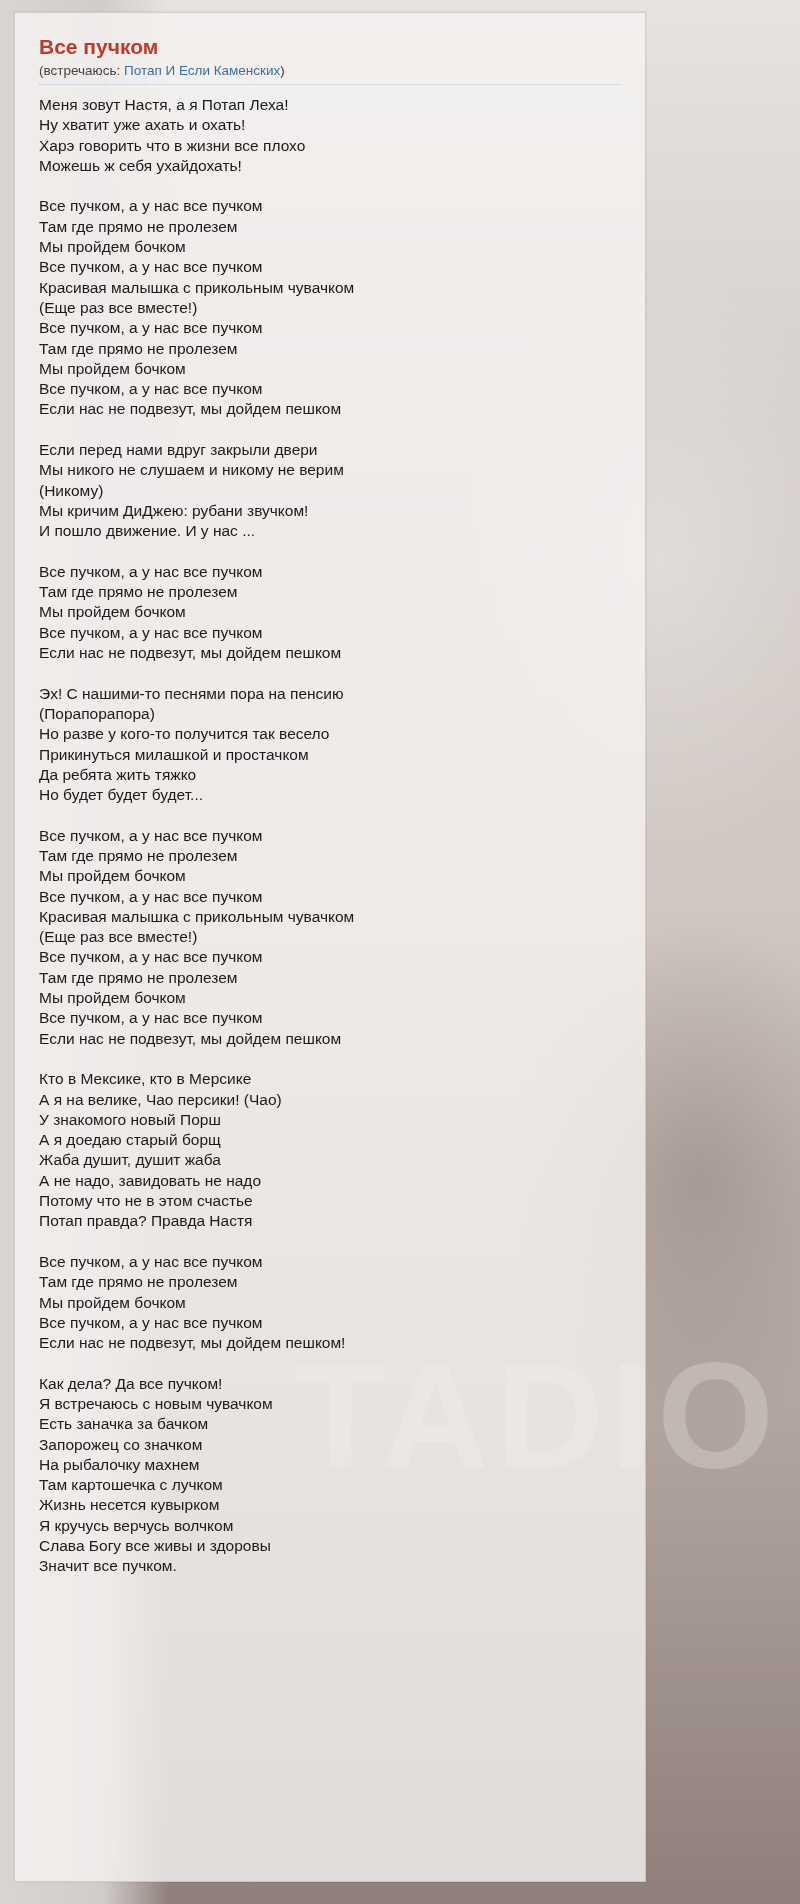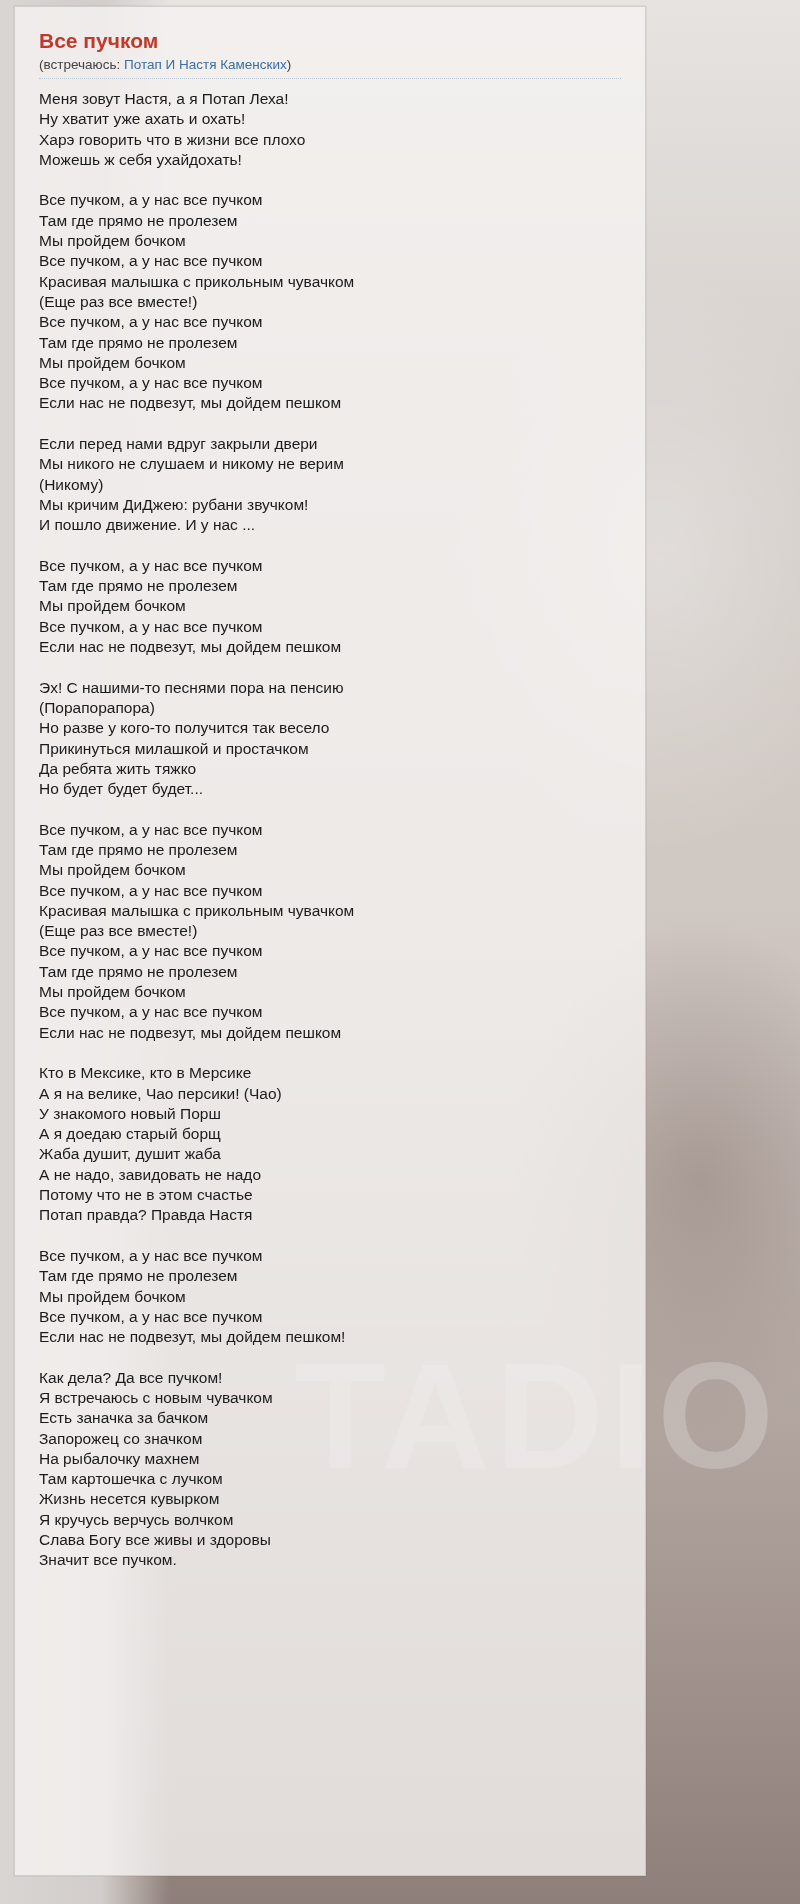--- a/index.html
+++ b/index.html
@@ -42,21 +42,21 @@
     font-family: "Liberation Sans", sans-serif;
     z-index: 1;
     white-space: nowrap;
     text-align: right;
   }
 
   
   .card {
     position: absolute;
     left: 14px;
-    top: 6px;
+    top: 12px;
     width: 632px;
     min-height: 1870px;
     background: rgba(245,243,241,0.80);
     box-shadow: 0 0 1px rgba(0,0,0,0.25);
     border: 1px solid rgba(190,185,182,0.6);
     box-sizing: border-box;
     padding: 22px 24px 24px 24px;
     z-index: 2;
   }
 
@@ -99,21 +99,21 @@
 </head>
 <body>
 
 <div class="bg-photo"></div>
 <div class="bg-shade-left"></div>
 <div class="bg-watermark">TADIO</div>
 
 <div class="card">
   <h1 class="song-title">Все пучком</h1>
   <div class="artist-line">
-    <span>(встречаюсь: </span><a class="artist-link" href="#">Потап И Настя Каменских</a><span>)</span>
+    <span>(встречаюсь: </span><a class="artist-link" href="#">Потап И Если Каменских</a><span>)</span>
   </div>
   <div class="lyrics">Меня зовут Настя, а я Потап Леха!
 Ну хватит уже ахать и охать!
 Харэ говорить что в жизни все плохо
 Можешь ж себя ухайдохать!
 
 Все пучком, а у нас все пучком
 Там где прямо не пролезем
 Мы пройдем бочком
 Все пучком, а у нас все пучком

